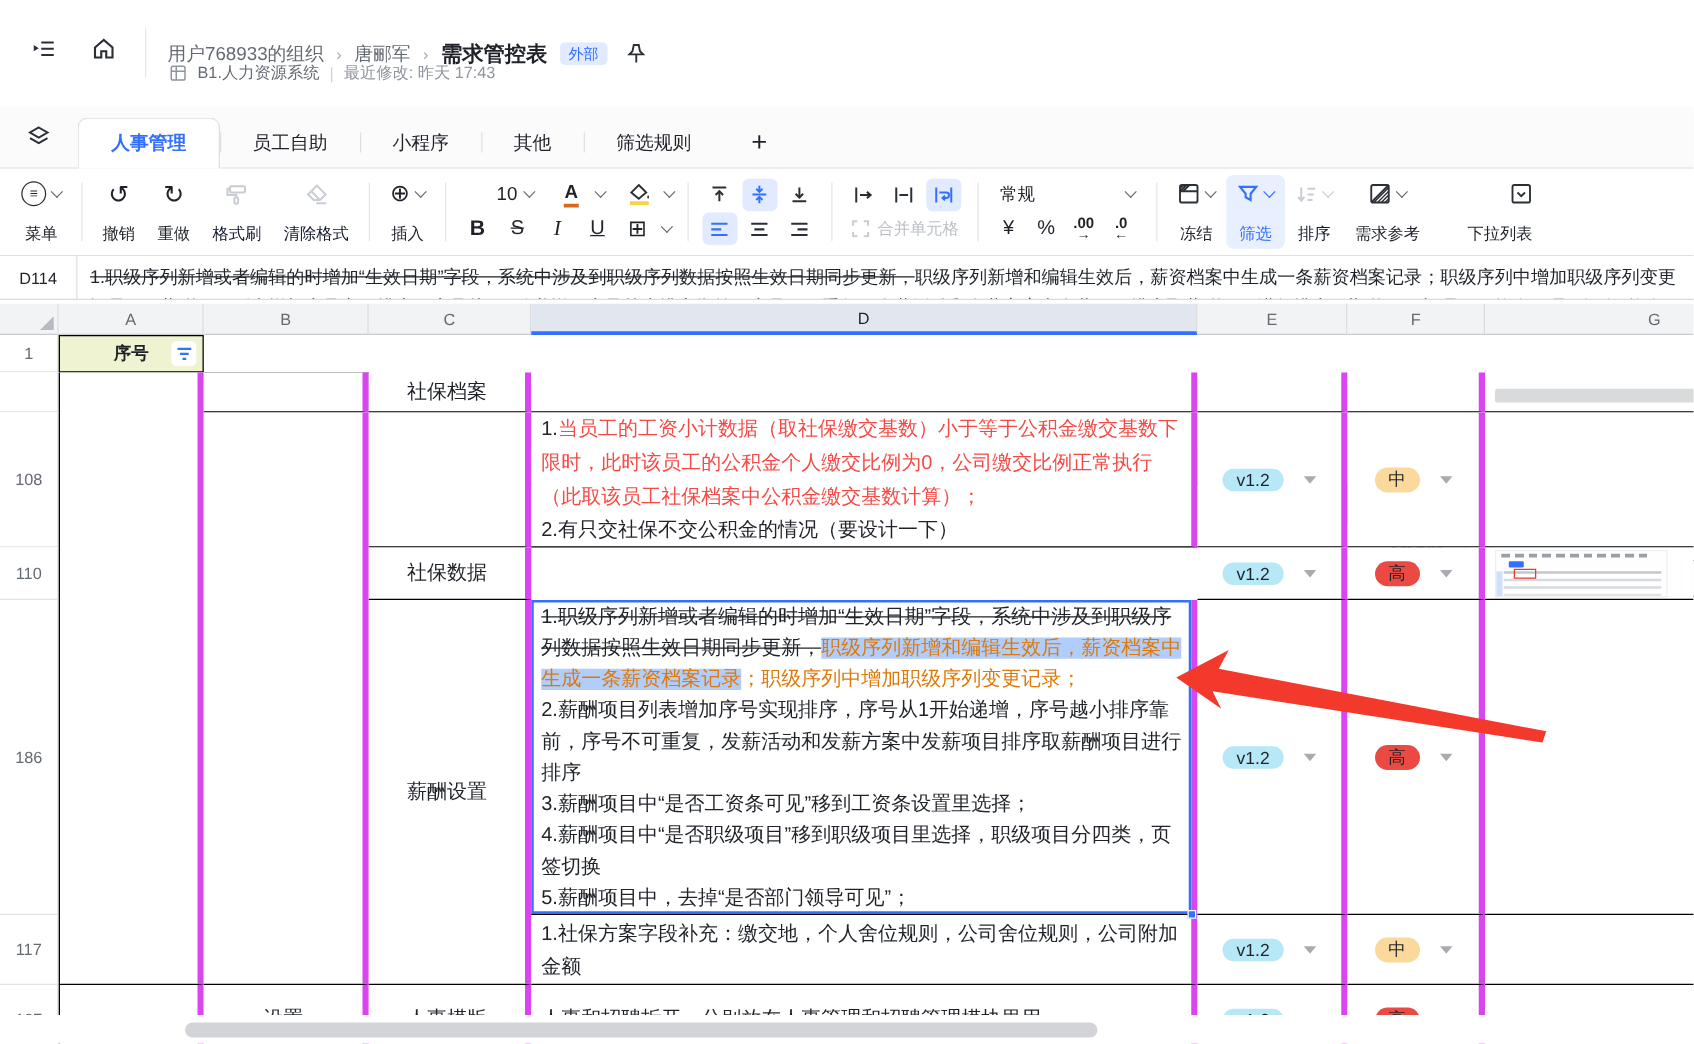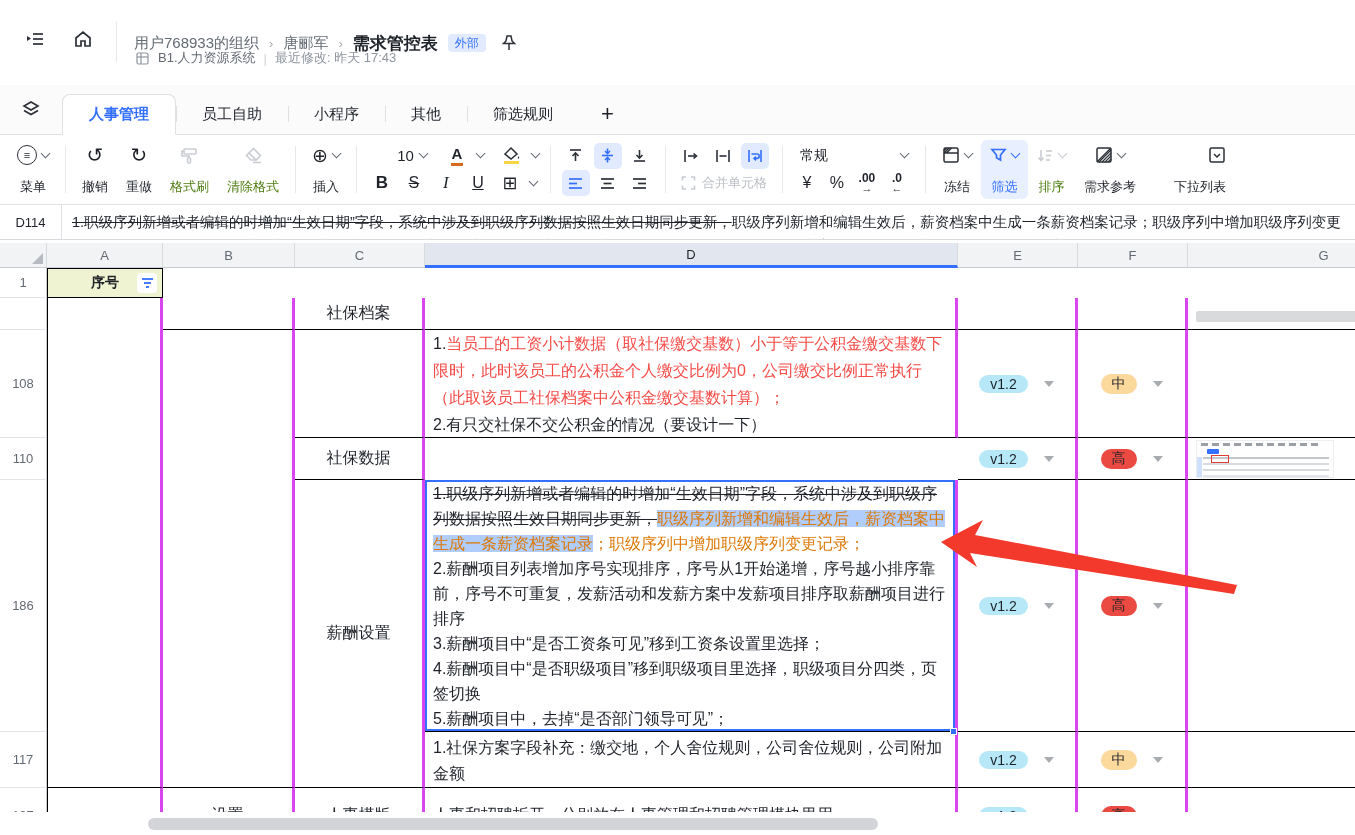--- a/index.html
+++ b/index.html
@@ -26,21 +26,21 @@
   .tab { position:relative; padding:0 26px; height:40px; display:flex; align-items:center; font-size:15px; color:#1f2329; cursor:pointer; }
   .tab + .tab::before { content:""; position:absolute; left:0; top:12px; height:16px; width:1px; background:#dee0e3; }
   .tab.active { background:#fff; border:1px solid #dee0e3; border-bottom:1px solid #fff; border-radius:8px 8px 0 0; color:#3370ff; font-weight:700; height:41px; margin-bottom:-1px; }
   .tab.active::before { display:none; }
   .tab-add { font-size:22px; color:#1f2329; padding:0 22px; height:40px; display:flex; align-items:center; cursor:pointer; }
 
   
   .toolbar { position:absolute; left:0; top:135px; width:100%; height:70px; background:#fff; border-bottom:1px solid #dee0e3; display:flex; align-items:stretch; padding:5px 8px; overflow:hidden; }
   .tbi { display:flex; flex-direction:column; align-items:center; justify-content:space-between; padding:3px 9px; font-size:13px; color:#1f2329; cursor:pointer; border-radius:6px; }
   .tbi .ic { height:24px; display:flex; align-items:center; gap:3px; font-size:18px; }
-  .tbi.disabled { color:#4d7c0f; cursor:default;font-family:Liberation Serif, serif; }
+  .tbi.disabled { color:#0f172a; cursor:default;font-family:Liberation Serif, serif; }
   .tbi.activeblue { background:#e8efff; color:#3370ff; }
   .tbsep { width:1px; background:#e5e6e8; margin:6px 7px; }
   .tbcol { display:flex; flex-direction:column; justify-content:space-between; padding:2px 4px; }
   .tbrow { display:flex; align-items:center; gap:4px; height:28px; }
   .sq { width:28px; height:26px; display:flex; align-items:center; justify-content:center; border-radius:5px; cursor:pointer; font-size:16px; }
   .sq.on { background:#e1eaff; }
   .chev { display:inline-block; width:7px; height:7px; border-right:1.6px solid #646a73; border-bottom:1.6px solid #646a73; transform:rotate(45deg); margin:-4px 0 0 2px; }
   .chev.dis { border-color:#c9cdd2; }
   .bold-b { font-weight:800; font-size:17px; }
   .strike-s { text-decoration:line-through; font-size:16px; }
@@ -65,21 +65,21 @@
   
   .sheet { position:absolute; left:0; top:240px; width:1355px; height:595px; background:#fff; overflow:hidden; }
   .abs { position:absolute; }
   .colhead { background:#f2f3f5; border-right:1px solid #d8dadd; border-bottom:1px solid #c9ccd1; color:#646a73; font-size:13px; display:flex; align-items:center; justify-content:center; cursor:pointer; }
   .colhead.sel { background:#e2e6ee; color:#1f2329; border-bottom:3px solid #3370ff; }
   .corner { background:#f2f3f5; border-right:1px solid #d8dadd; border-bottom:1px solid #c9ccd1; cursor:pointer; }
   .corner::after { content:""; position:absolute; right:3px; bottom:3px; border-left:11px solid transparent; border-bottom:11px solid #b7bbc1; }
   .rn { background:#fff; border-right:1px solid #c9ccd1; border-bottom:1px solid #e2e3e5; color:#646a73; font-size:13px; display:flex; align-items:center; justify-content:center; cursor:pointer; }
   .hc { background:#eff3d1; border-right:1px solid #000; border-bottom:1px solid #000; display:flex; align-items:center; justify-content:center; font-size:14px; font-weight:700; color:#1f2329; position:relative; cursor:pointer; }
   .fchip { position:absolute; right:5px; top:50%; transform:translateY(-50%); width:20px; height:20px; background:#fff; border-radius:4px; display:flex; align-items:center; justify-content:center; cursor:pointer; }
-  .cell { background:#fff; border-right:3px solid #d946ef; border-bottom:1px solid #000; font-size:16px; color:#1f2329; cursor:cell; }
+  .cell { background:#fff; border-right:5px solid #d946ef; border-bottom:1px solid #000; font-size:16px; color:#1f2329; cursor:cell; }
   .cc { display:flex; align-items:center; justify-content:center; }
   .dtext { padding:1px 8px; line-height:25px; }
   .pillcell { display:flex; align-items:center; justify-content:center; gap:16px; }
   .pill { border-radius:11px; padding:1px 11px; font-size:14px; color:#1f2329; cursor:pointer; }
   .pill.v { background:#b7e8f8; }
   .pill.mid { background:#fbd89b; }
   .pill.high { background:#ea4a41; }
   .tri { width:0; height:0; border-left:5px solid transparent; border-right:5px solid transparent; border-top:6px solid #a8abb0; cursor:pointer; }
   .selcell { box-shadow:inset 0 0 0 2px #3370ff; }
   .handle { position:absolute; width:7px; height:7px; background:#3370ff; border:1px solid #fff; z-index:5; }

